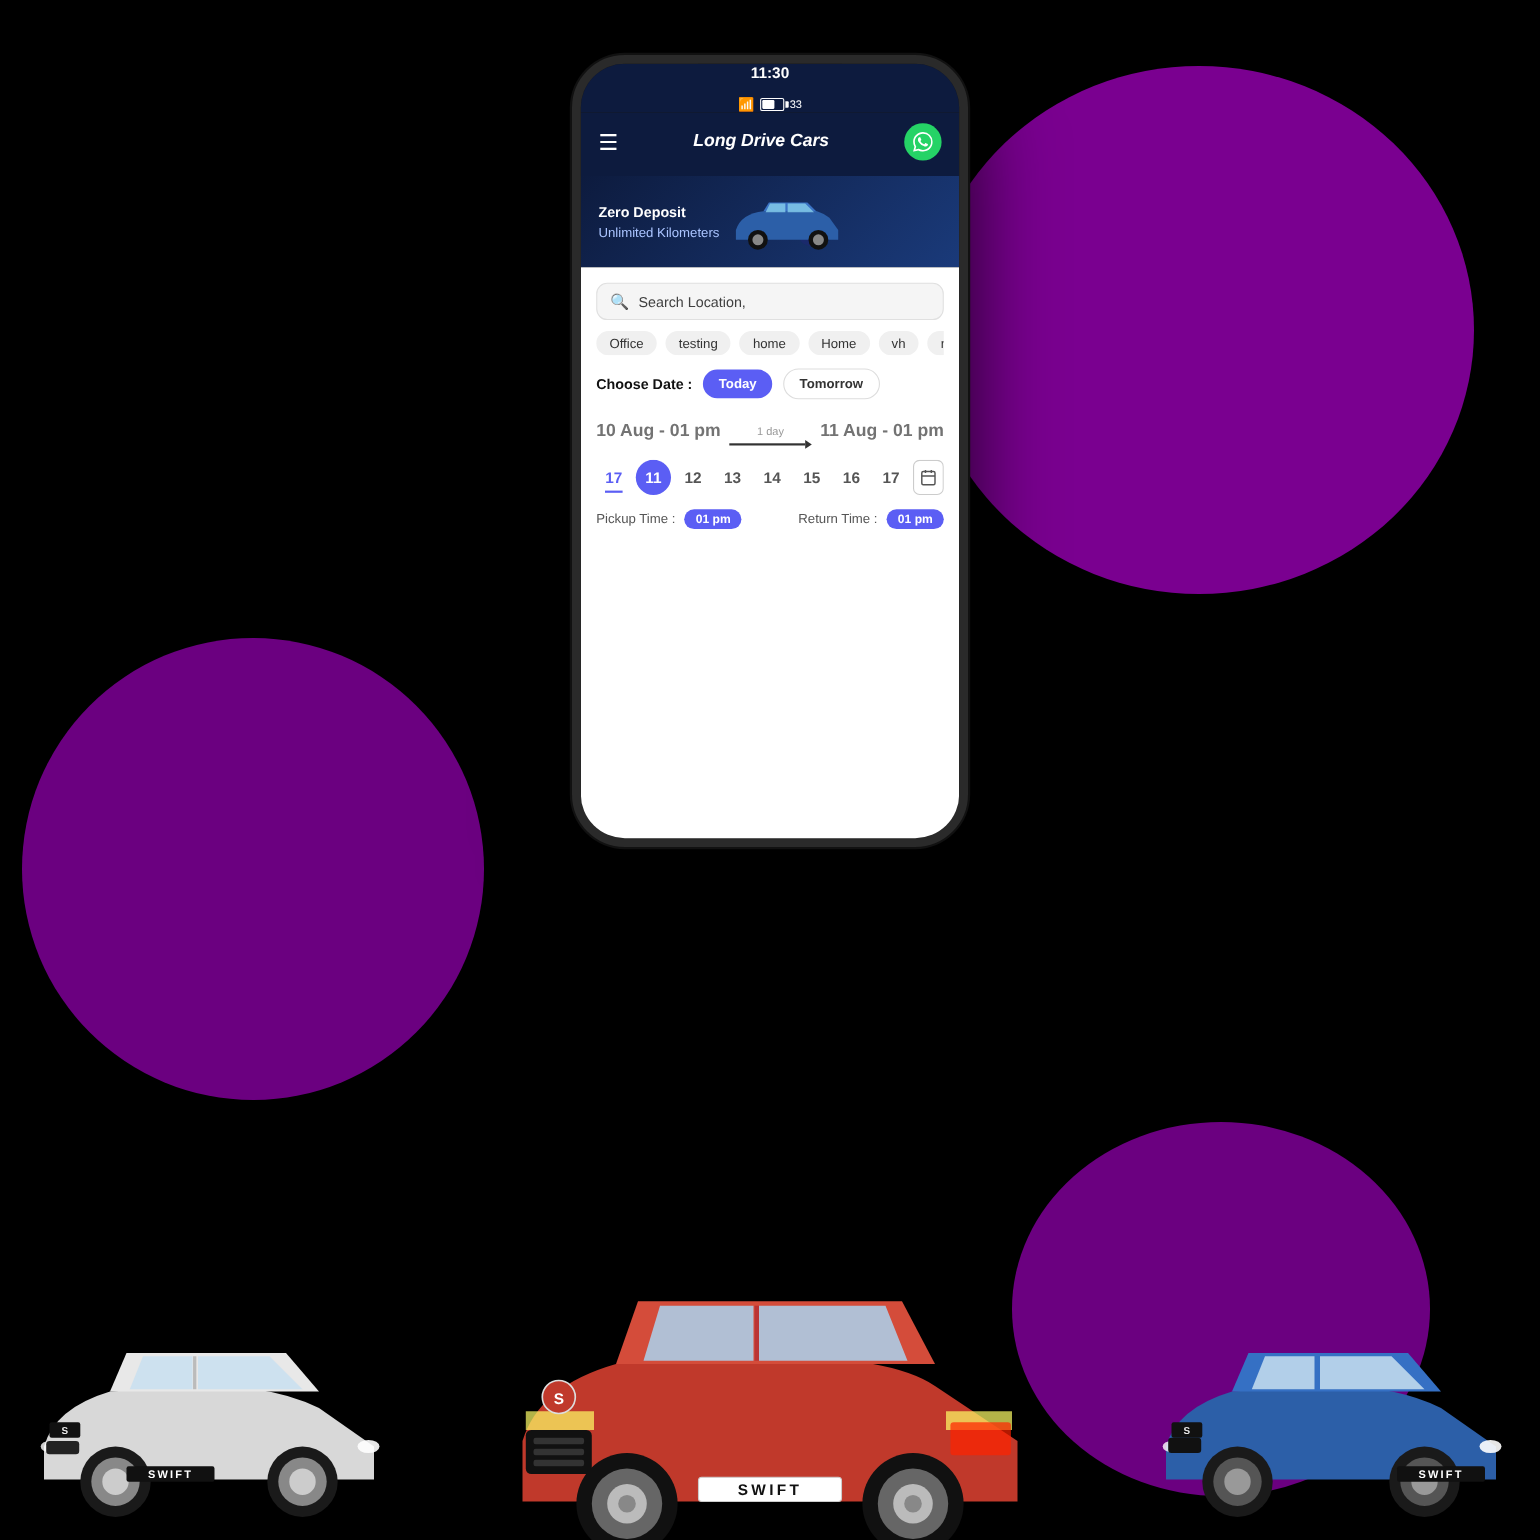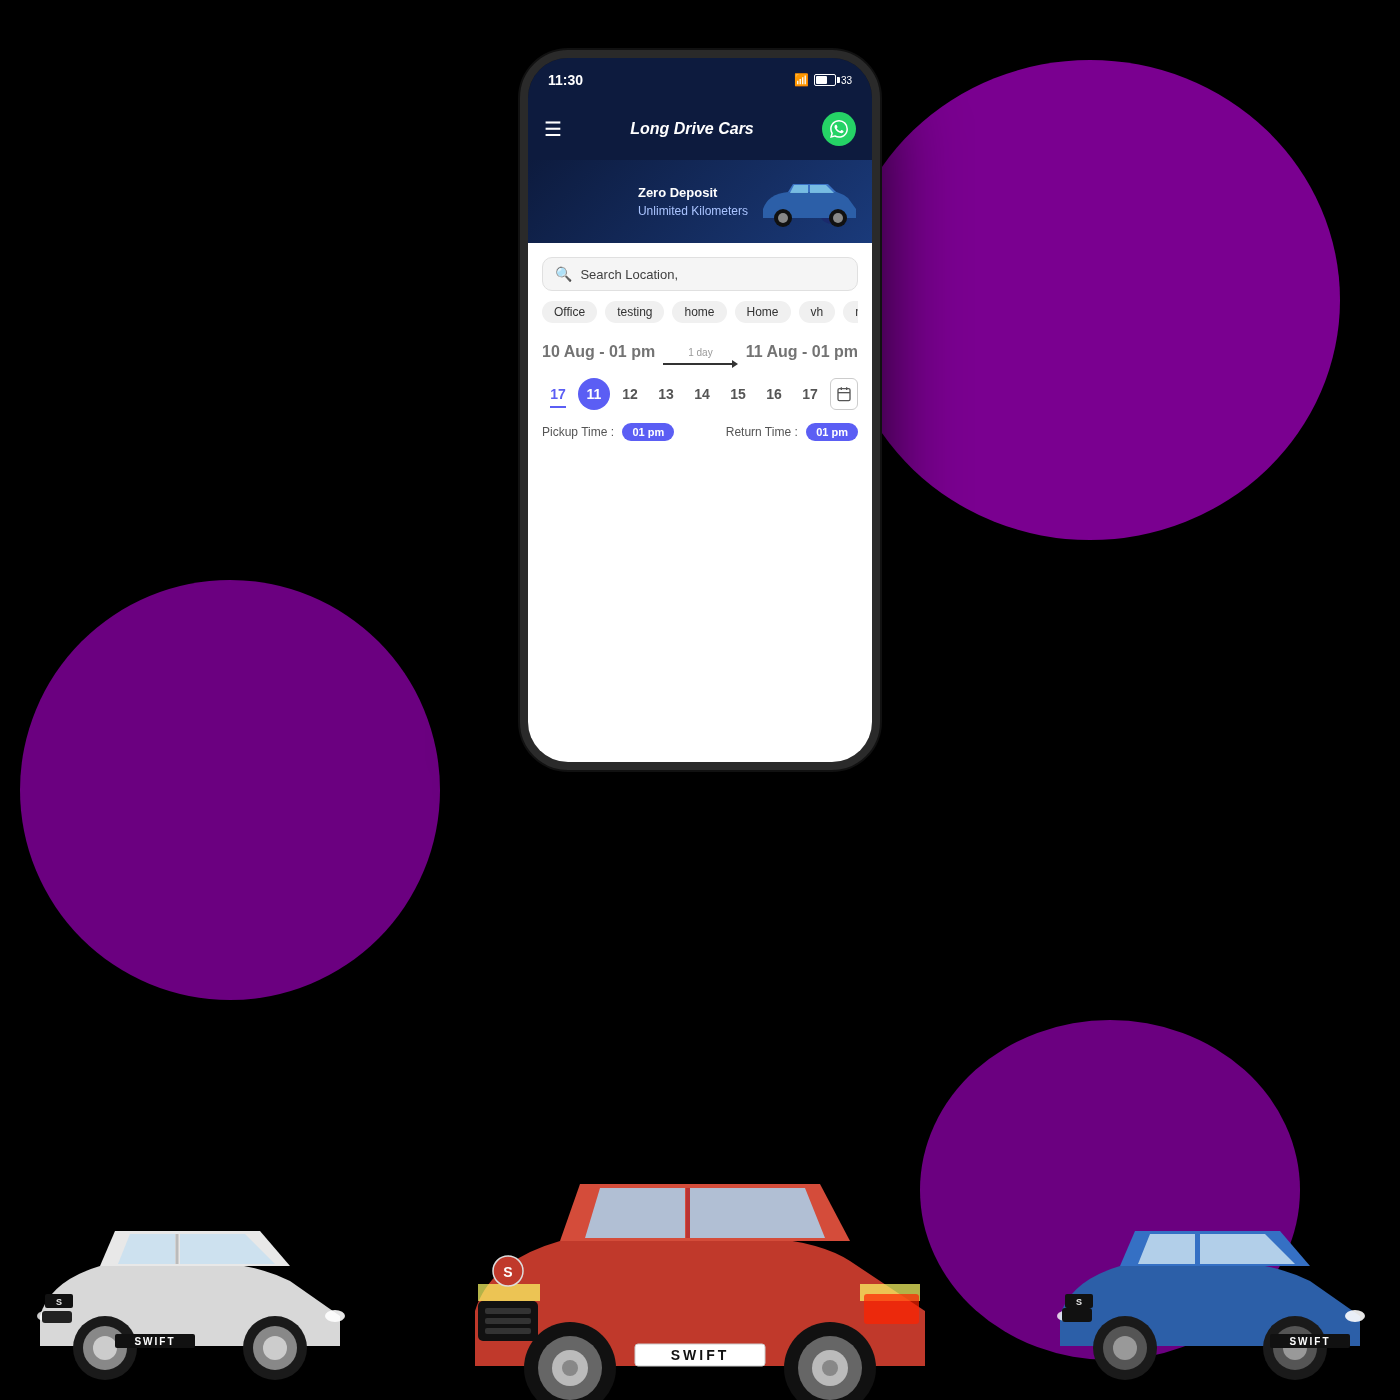--- a/index.html
+++ b/index.html
@@ -68,20 +68,21 @@
 
     
     .phone-status-bar {
       background: #0d1b3e;
       height: 44px;
       display: flex;
       align-items: center;
       justify-content: space-between;
       padding: 0 20px;
       position: relative;
+      flex-direction: column;
     }
     .phone-notch {
       position: absolute;
       top: 0;
       left: 50%;
       transform: translateX(-50%);
       width: 130px;
       height: 28px;
       background: #1a1a1a;
       border-radius: 0 0 18px 18px;
@@ -157,24 +158,24 @@
       display: flex;
       align-items: center;
       justify-content: center;
       color: #fff;
       font-size: 18px;
     }
 
     
     .hero-banner {
       background: linear-gradient(135deg, #0d1b3e 0%, #1a3a7a 100%);
-      padding: 14px 4px 14px;
-      display: flex;
-      align-items: center;
-      justify-content: flex-end;
+      padding: 14px 16px 14px;
+      display: flex;
+      align-items: center;
+      justify-content: flex-start;
       min-height: 80px;
     }
     .hero-text h3 {
       color: #fff;
       font-size: 13px;
       font-weight: 600;
       margin-bottom: 4px;
     }
     .hero-text p {
       color: #aac4ff;
@@ -492,20 +493,25 @@
         <div class="location-chips">
           <div class="chip">Office</div>
           <div class="chip">testing</div>
           <div class="chip">home</div>
           <div class="chip">Home</div>
           <div class="chip">vh</div>
           <div class="chip">med</div>
         </div>
 
         
+        <div class="choose-date-row">
+          <span class="choose-date-label">Choose Date :</span>
+          <button class="date-btn date-btn-today">Today</button>
+          <button class="date-btn date-btn-tomorrow">Tomorrow</button>
+        </div>
 
         
         <div class="date-range-row">
           <span class="date-range-label">10 Aug - 01 pm</span>
           <div class="date-range-arrow">
             <span class="arrow-label">1 day</span>
             <div class="arrow-line">
               <div class="arrow-line-bar"></div>
               <div class="arrow-head"></div>
             </div>

